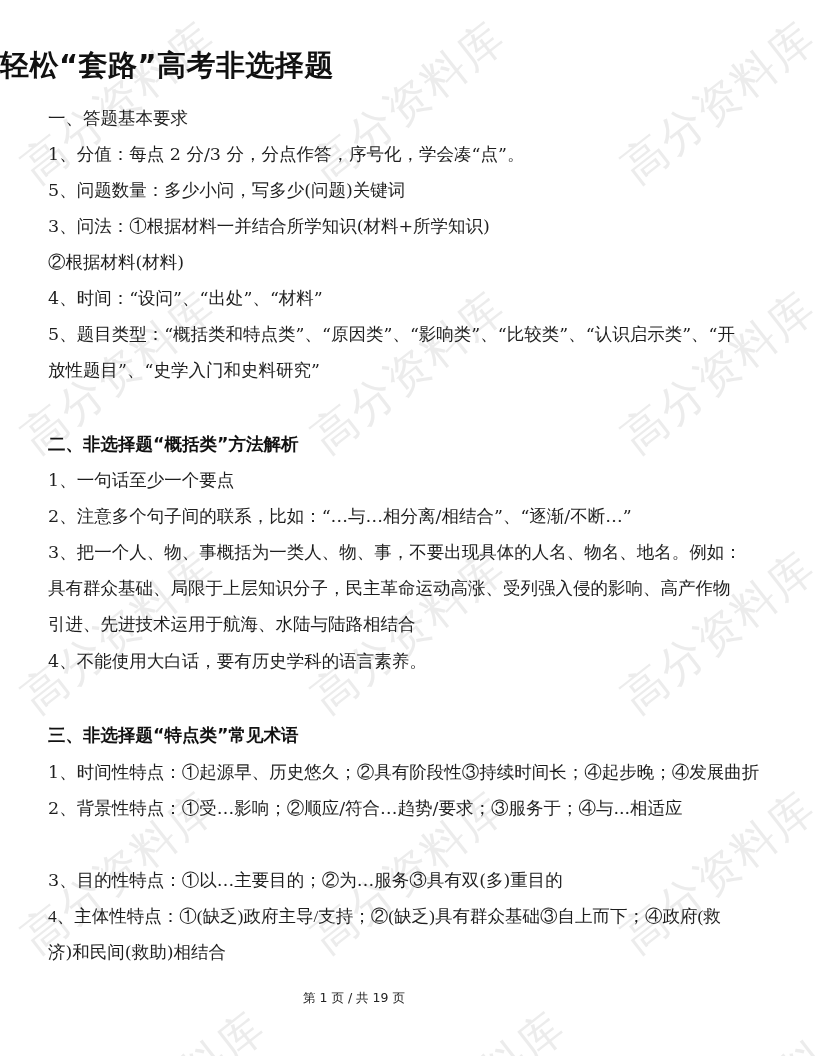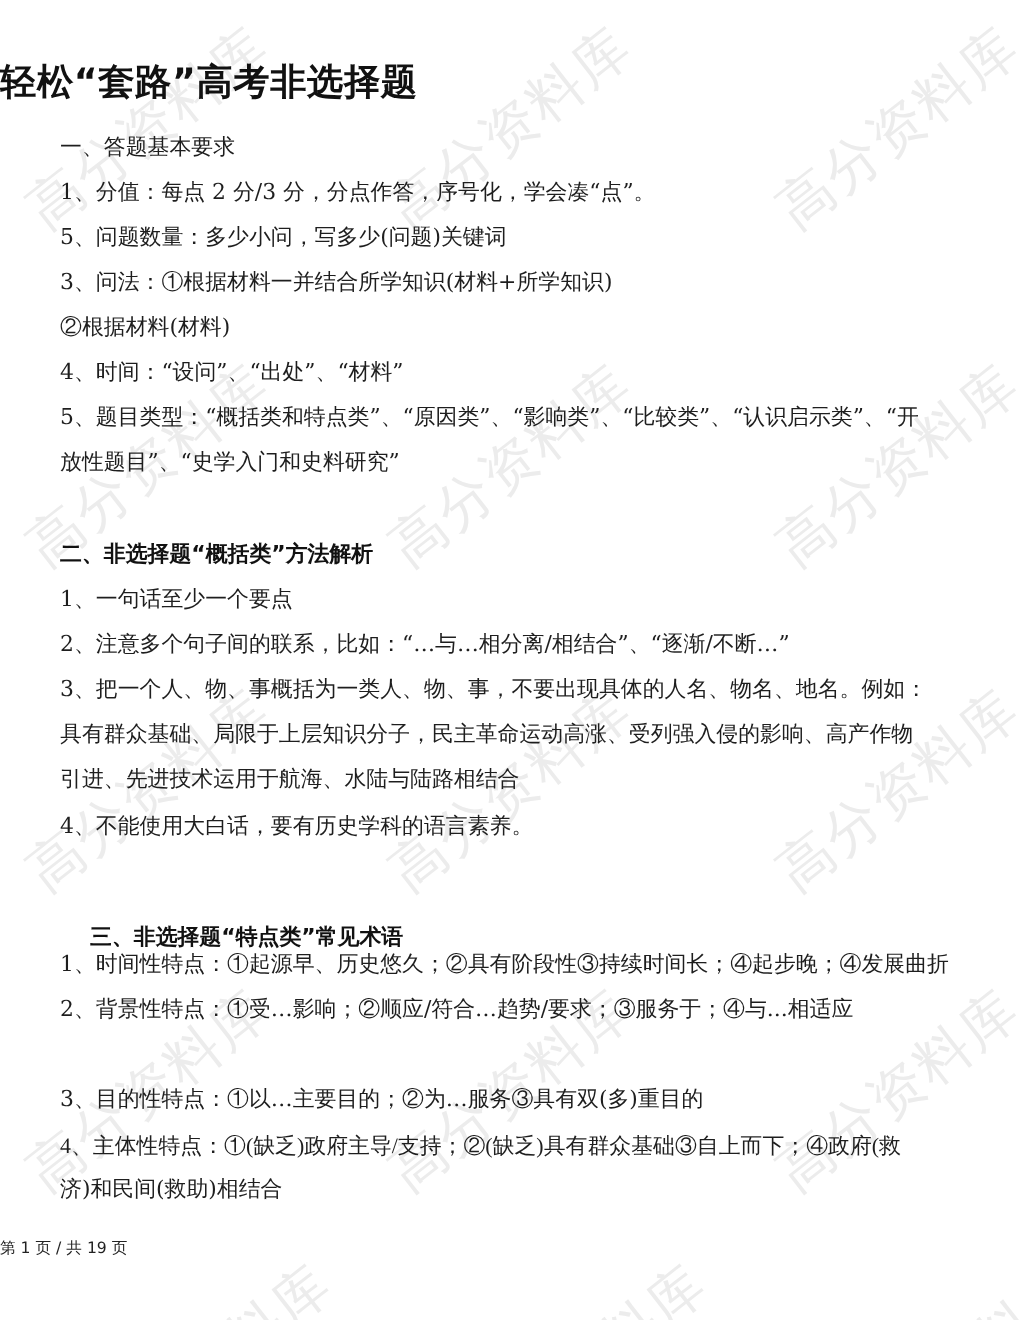--- a/index.html
+++ b/index.html
@@ -61,20 +61,21 @@
       font-family: "DejaVu Sans", "Liberation Sans", sans-serif;
       font-weight: bold;
       font-size: 17.5px;
       color: #111;
     }
     .footer {
       position: absolute;
       top: 990px;
       left: 0;
       width: 708px;
+      text-align: center;
       font-family: "DejaVu Sans", "Liberation Sans", sans-serif;
       font-size: 12.5px;
       color: #222;
     }
   </style>
 </head>
 <body>
 
 <div class="watermarks">
   <div class="wm" style="left:10px; top:150px;">高分资料库</div>
@@ -107,21 +108,21 @@
   <div class="line" style="top:358px;">放性题目”、“史学入门和史料研究”</div>
 
   <div class="line heading" style="top:432px;">二、非选择题“概括类”方法解析</div>
   <div class="line" style="top:468px;text-align:right;">1、一句话至少一个要点</div>
   <div class="line" style="top:504px;">2、注意多个句子间的联系，比如：“…与…相分离/相结合”、“逐渐/不断…”</div>
   <div class="line" style="top:540px;">3、把一个人、物、事概括为一类人、物、事，不要出现具体的人名、物名、地名。例如：</div>
   <div class="line" style="top:612px;">引进、先进技术运用于航海、水陆与陆路相结合</div>
   <div class="line" style="top:576px;">具有群众基础、局限于上层知识分子，民主革命运动高涨、受列强入侵的影响、高产作物</div>
   <div class="line" style="top:649px;">4、不能使用大白话，要有历史学科的语言素养。</div>
 
-  <div class="line heading" style="top:738px;margin-left:24px;">三、非选择题“特点类”常见术语</div>
+  <div class="line heading" style="top:723px;">三、非选择题“特点类”常见术语</div>
   <div class="line" style="top:760px;">1、时间性特点：①起源早、历史悠久；②具有阶段性③持续时间长；④起步晚；④发展曲折</div>
   <div class="line" style="top:796px;">2、背景性特点：①受…影响；②顺应/符合…趋势/要求；③服务于；④与...相适应</div>
   <div class="line" style="top:868px;">3、目的性特点：①以…主要目的；②为…服务③具有双(多)重目的</div>
   <div class="line" style="top:904px;font-family:Liberation Serif, serif;">4、主体性特点：①(缺乏)政府主导/支持；②(缺乏)具有群众基础③自上而下；④政府(救</div>
   <div class="line" style="top:940px;">济)和民间(救助)相结合</div>
 
   <div class="footer">第 1 页 / 共 19 页</div>
 </div>
 
 </body></html>

